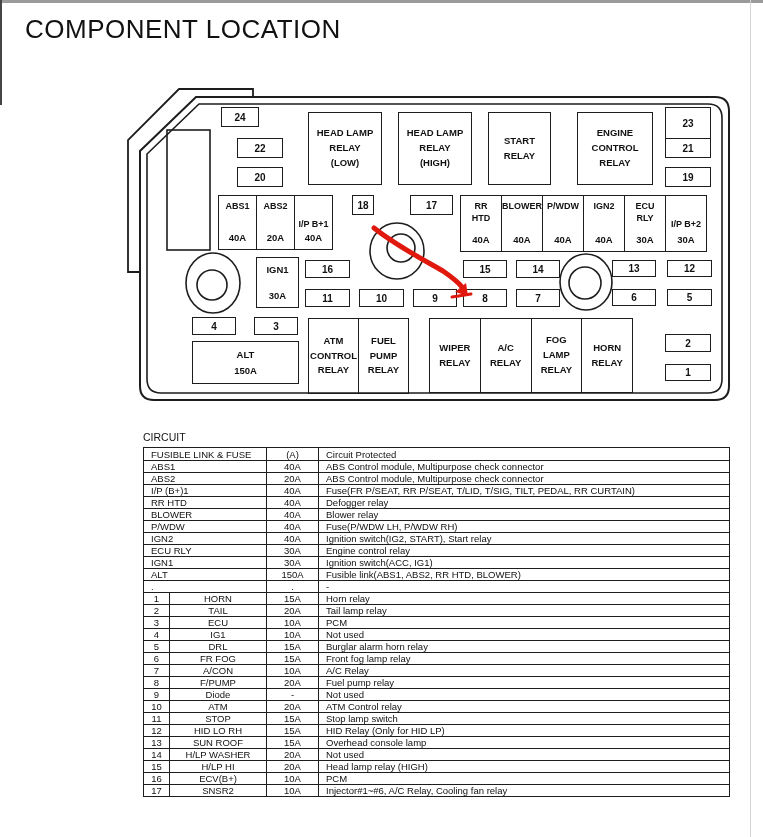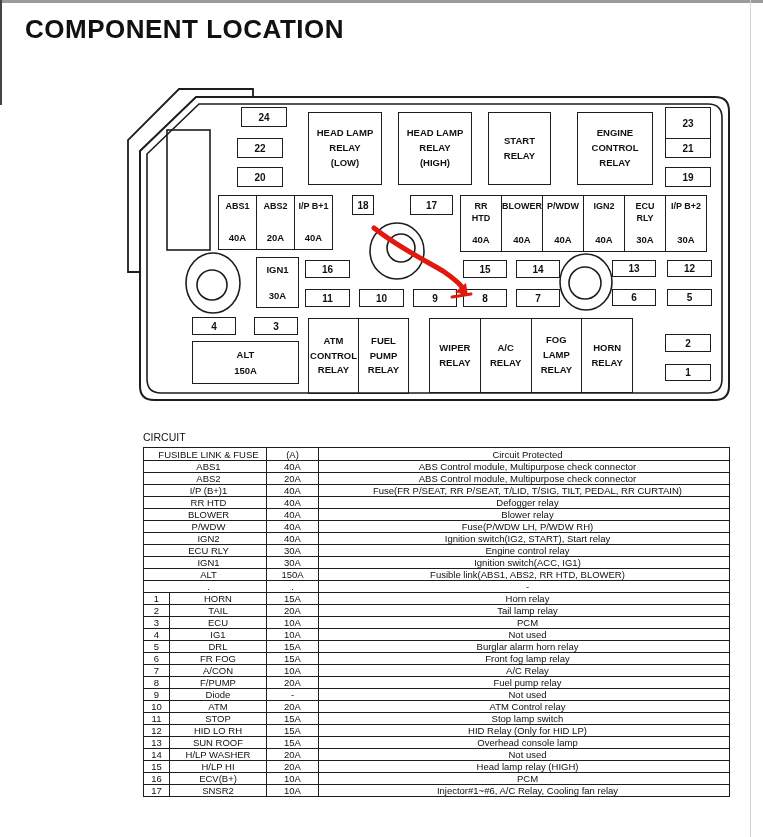--- a/index.html
+++ b/index.html
@@ -4,39 +4,39 @@
 <style>
   * { box-sizing: border-box; margin: 0; padding: 0; }
   html, body { background: #fff; }
   body {
     width: 763px; height: 837px; overflow: hidden; position: relative;
     font-family: "Liberation Sans", sans-serif; color: #111;
   }
   .topline   { position: absolute; left: 0; top: 0; width: 763px; height: 3px; background: #9b9b9b; }
   .leftline  { position: absolute; left: 0; top: 0; width: 2px; height: 105px; background: #454545; }
   .rightline { position: absolute; left: 750px; top: 0; width: 1px; height: 837px; background: #d4d4d4; }
-  .title { position: absolute; left: 25px; top: 14px; font-size: 26px; font-weight: bold; letter-spacing: .5px; white-space: nowrap; }
+  .title { position: absolute; left: 25px; top: 14px; font-size: 26px; font-weight: normal; letter-spacing: .5px; white-space: nowrap; }
 
   
   .sf {
     position: absolute; border: 1.6px solid #1d1d1d; background: #fff;
     display: flex; align-items: center; justify-content: center;
     font-size: 10px; font-weight: bold;
   }
   .relay {
     position: absolute; border: 1.7px solid #1d1d1d; background: #fff;
     display: flex; align-items: center; justify-content: center; text-align: center;
     font-size: 9.5px; font-weight: bold; white-space: pre-line; line-height: 1.55;
   }
   .grp { position: absolute; border: 1.7px solid #1d1d1d; background: #fff; display: flex; }
   .grp .cell {
     flex: 1; display: flex; flex-direction: column; justify-content: space-between; align-items: center;
     padding: 5px 0 6px; border-right: 1.6px solid #1d1d1d; text-align: center; font-weight: bold;
   }
-  .grp .cell:last-child { border-right: none; }
+  .grp .cell:last-child { border-right: none; margin-top: 18px; }
   .nm  { font-size: 9px;  white-space: pre-line; line-height: 1.3; }
   .amp { font-size: 9.5px; }
   .bigfuse {
     position: absolute; border: 1.7px solid #1d1d1d; background: #fff; font-weight: bold;
     display: flex; flex-direction: column; justify-content: space-between; align-items: center; padding: 6px 0;
   }
   .bigfuse.alt { justify-content: space-evenly; padding: 2px 0; }
   .rgrp { position: absolute; border: 1.7px solid #1d1d1d; background: #fff; display: flex; }
   .rgrp .rcell {
     flex: 1; display: flex; align-items: center; justify-content: center; text-align: center;
@@ -50,21 +50,21 @@
   .circuit-label { position: absolute; left: 143px; top: 431px; font-size: 10.5px; font-weight: normal; }
   table.circuit {
     position: absolute; left: 143px; top: 447px; width: 586px;
     border-collapse: collapse; table-layout: fixed; font-size: 9.5px;
   }
   table.circuit th, table.circuit td {
     border: 1px solid #1d1d1d; height: 12px; padding: 0; line-height: 11px;
     overflow: hidden; white-space: nowrap; font-weight: normal;
   }
   table.circuit th { height: 13px; }
-  .cl { text-align: center; padding-left: 7px !important; }
+  .cl { text-align: left; padding-left: 7px !important; }
   .cc { text-align: center; }
 </style>
 </head>
 <body>
 
 <div class="topline"></div>
 <div class="leftline"></div>
 <div class="rightline"></div>
 
 <h1 class="title">COMPONENT LOCATION</h1>
@@ -76,21 +76,21 @@
 (LOW)</div>
   <div class="relay" style="left:398px;top:112px;width:74px;height:73px">HEAD LAMP
 RELAY
 (HIGH)</div>
   <div class="relay" style="left:488px;top:112px;width:63px;height:73px">START
 RELAY</div>
   <div class="relay" style="left:577px;top:112px;width:76px;height:73px">ENGINE
 CONTROL
 RELAY</div>
 
-  <div class="sf" style="left:241px;top:107px;width:46px;height:20px">24</div>
+  <div class="sf" style="left:221px;top:107px;width:38px;height:20px">24</div>
   <div class="sf" style="left:237px;top:138px;width:46px;height:20px">22</div>
   <div class="sf" style="left:237px;top:167px;width:46px;height:20px">20</div>
   <div class="sf" style="left:665px;top:107px;width:46px;height:32px">23</div>
   <div class="sf" style="left:665px;top:138px;width:46px;height:20px">21</div>
   <div class="sf" style="left:665px;top:167px;width:46px;height:20px">19</div>
   <div class="sf" style="left:352px;top:195px;width:22px;height:20px">18</div>
   <div class="sf" style="left:410px;top:195px;width:43px;height:20px">17</div>
   <div class="sf" style="left:305px;top:260px;width:45px;height:18px">16</div>
   <div class="sf" style="left:305px;top:289px;width:45px;height:18px">11</div>
   <div class="sf" style="left:359px;top:289px;width:45px;height:18px">10</div>

